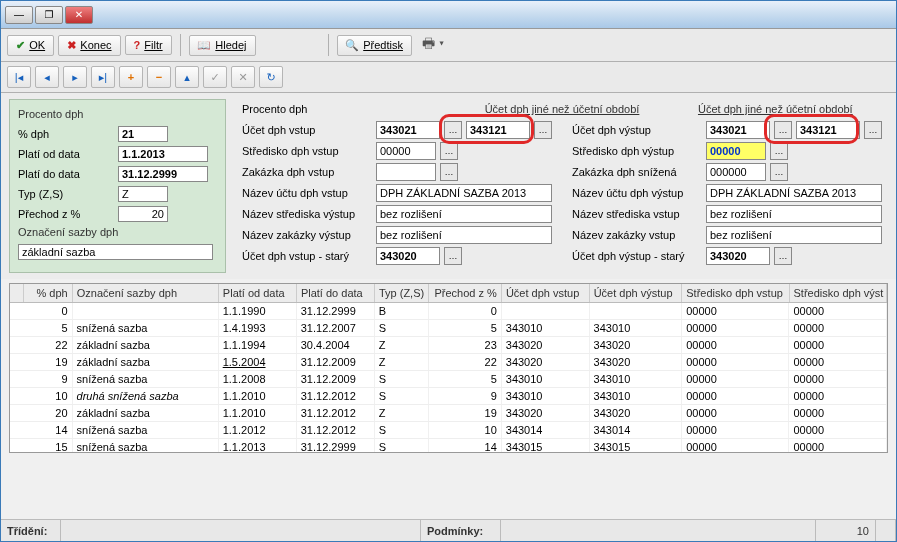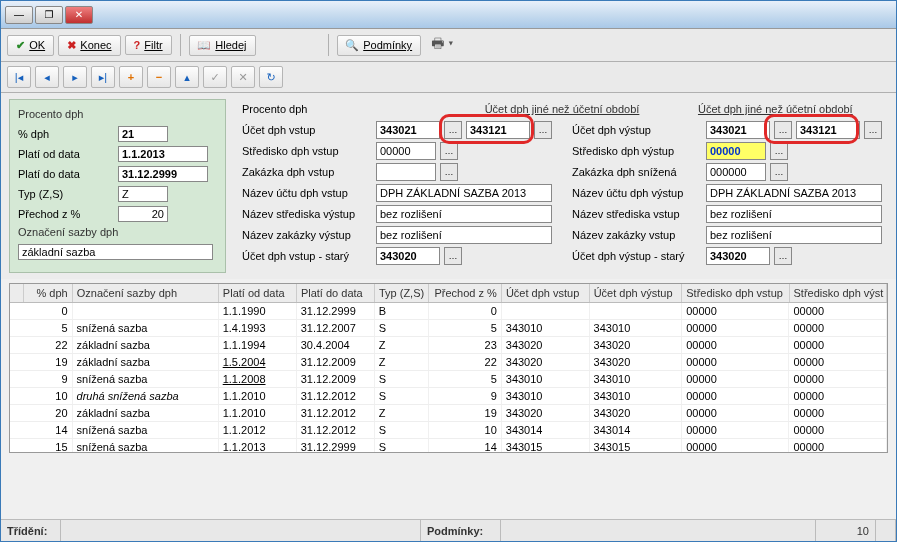--- a/index.html
+++ b/index.html
@@ -92,21 +92,21 @@
       </button>
     <div class="sep"></div>
     <button class="tbtn">
         <span class="book">📖</span>
         <span class="u">Hledej</span>
       </button>
     <div style="flex:0 0 60px"></div>
     <div class="sep"></div>
     <button class="tbtn">
         <span>🔍</span>
-        <span class="u">Podmínky</span>
+        <span class="u">Předtisk</span>
       </button>
     <span class="print-icon" style="margin-left:6px;font-size:14px;cursor:pointer;">🖶 ▾</span>
   </div>
 
   <div class="navbar">
     <div class="navbtn blue">|◂</div>
     <div class="navbtn blue">◂</div>
     <div class="navbtn blue">▸</div>
     <div class="navbtn blue">▸|</div>
     <div class="navbtn plus">+</div>
@@ -306,21 +306,21 @@
           <div class="gc r" style="width: 75px;">22</div>
           <div class="gc l" style="width: 90px;">343020</div>
           <div class="gc l" style="width: 95px;">343020</div>
           <div class="gc l" style="width: 110px;">00000</div>
           <div class="gc l" style="width: 100px;">00000</div>
         </div>
         <div class="grid-row">
           <div class="row-mark" style="width: 14px;"></div>
           <div class="gc r" style="width: 50px;">9</div>
           <div class="gc l" style="width: 150px;">snížená sazba</div>
-          <div class="gc l" style="width: 80px; text-decoration: underline;">1.1.2008</div>
+          <div class="gc l" style="width: 80px;">1.1.2008</div>
           <div class="gc l" style="width: 80px;">31.12.2009</div>
           <div class="gc l" style="width: 55px;">S</div>
           <div class="gc r" style="width: 75px;">5</div>
           <div class="gc l" style="width: 90px;">343010</div>
           <div class="gc l" style="width: 95px;">343010</div>
           <div class="gc l" style="width: 110px;">00000</div>
           <div class="gc l" style="width: 100px;">00000</div>
         </div>
         <div class="grid-row">
           <div class="row-mark" style="width: 14px;"></div>

